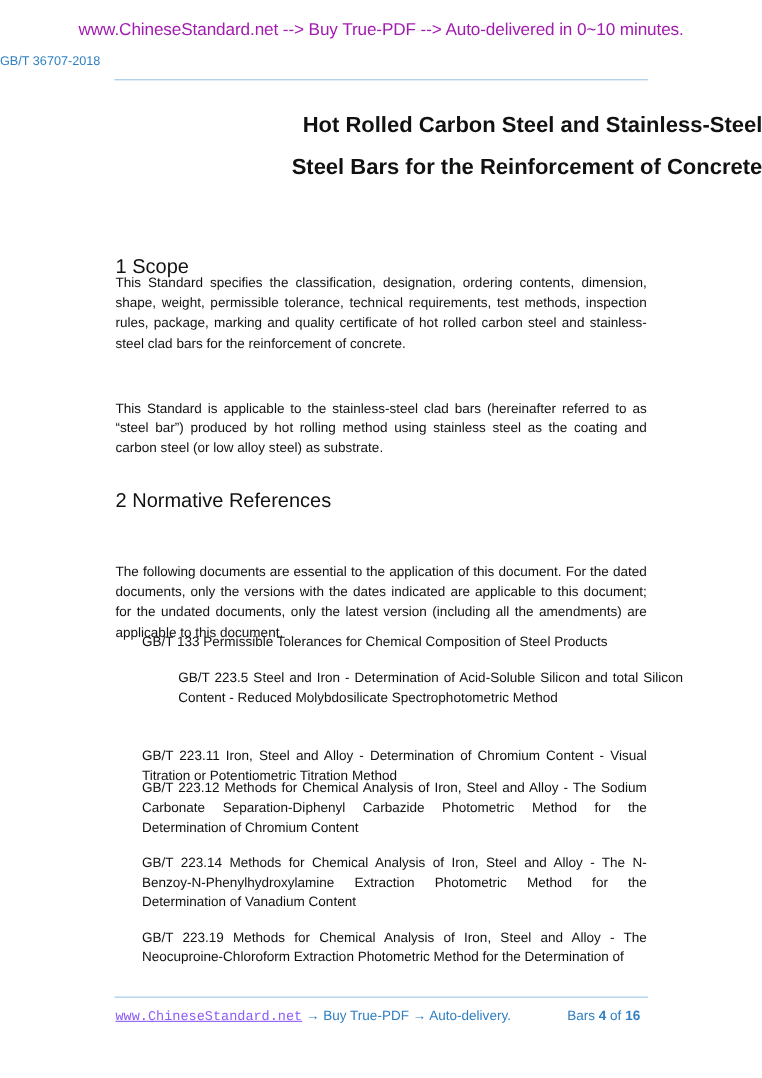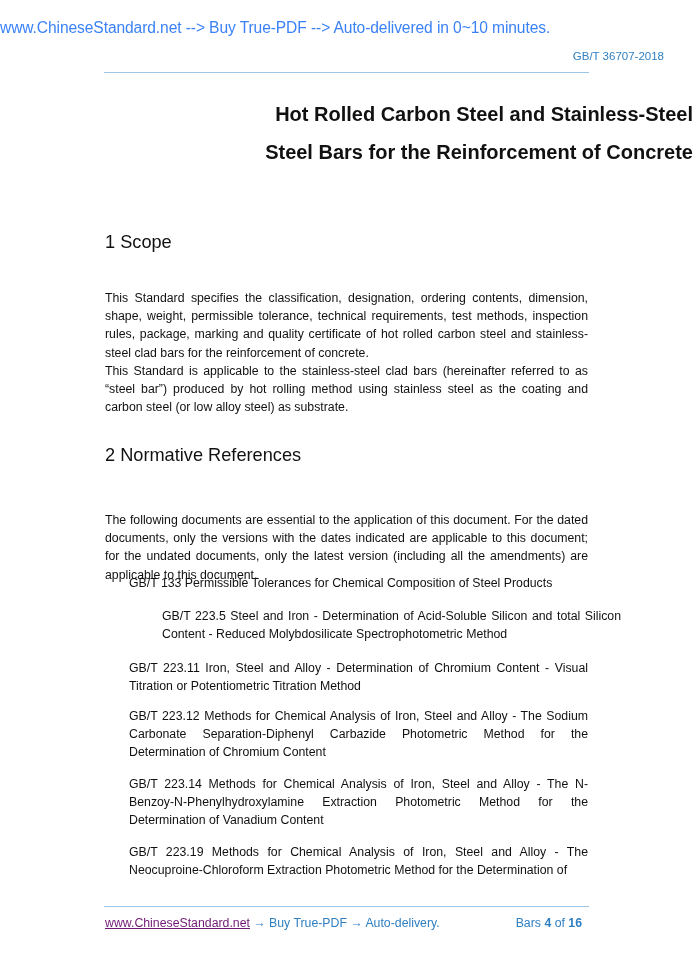--- a/index.html
+++ b/index.html
@@ -1,50 +1,50 @@
 <!DOCTYPE html>
 <html><head>
 <meta charset="utf-8">
 <style>
   html, body { margin: 0; padding: 0; background: #ffffff; }
   body { width: 693px; height: 980px; position: relative; overflow: hidden; font-family: "Liberation Sans", sans-serif; color: #111; }
-  .promo { position: absolute; top: 19px; left: 0; width: 693px; color: #3b82f6; font-size: 15.6px; letter-spacing: -0.1px; }
-  .stdno { position: absolute; top: 50px; left: 0; width: 664px; text-align: right; color: #2f7fc1; font-size: 11.5px; }
+  .promo { position: absolute; top: 19px; left: 0; width: 693px; text-align: center; color: #a21caf; font-size: 15.6px; letter-spacing: -0.1px; }
+  .stdno { position: absolute; top: 50px; left: 0; width: 664px; text-align: left; color: #2f7fc1; font-size: 11.5px; }
   .hr-top { position: absolute; top: 72px; left: 104px; width: 485px; height: 1px; background: #9cc6e6; }
   .title { position: absolute; left: 0; width: 693px; text-align: right; font-weight: bold; font-size: 20px; color: #111; }
   .t1 { top: 103px; } .t2 { top: 141px; }
   .h1 { position: absolute; left: 105px; font-weight: normal; font-size: 18.2px; color: #111; }
   .p { position: absolute; left: 105px; width: 483px; font-size: 12.3px; line-height: 18.2px; text-align: justify; color: #111; }
   .ref { position: absolute; left: 129px; width: 459px; font-size: 12.3px; line-height: 18.2px; text-align: justify; color: #111; }
   .hr-bot { position: absolute; top: 906px; left: 104px; width: 485px; height: 1px; background: #9cc6e6; }
   .foot { position: absolute; top: 916px; left: 105px; width: 483px; font-size: 12.3px; color: #2f7fc1; }
-  .foot a { color: #701a75; text-decoration: underline; }
+  .foot a { color: #8b5cf6; text-decoration: underline; font-family: Liberation Mono, monospace; }
   .foot .right { position: absolute; right: 6px; top: 0; }
   .foot b { font-weight: bold; }
 </style>
 </head>
 <body>
 
 <div class="promo">www.ChineseStandard.net --&gt; Buy True-PDF --&gt; Auto-delivered in 0~10 minutes.</div>
 <div class="stdno">GB/T 36707-2018</div>
 <div class="hr-top"></div>
 
 <div class="title t1">Hot Rolled Carbon Steel and Stainless-Steel</div>
 <div class="title t2">Steel Bars for the Reinforcement of Concrete</div>
 
 <div class="h1" style="top:232px;">1 Scope</div>
-<div class="p" style="top:247px; top:248px;margin-top:41px;">This Standard specifies the classification, designation, ordering contents, dimension, shape, weight, permissible tolerance, technical requirements, test methods, inspection rules, package, marking and quality certificate of hot rolled carbon steel and stainless-steel clad bars for the reinforcement of concrete.</div>
+<div class="p" style="top:247px; top:248px;">This Standard specifies the classification, designation, ordering contents, dimension, shape, weight, permissible tolerance, technical requirements, test methods, inspection rules, package, marking and quality certificate of hot rolled carbon steel and stainless-steel clad bars for the reinforcement of concrete.</div>
 <div class="p" style="top:362px;">This Standard is applicable to the stainless-steel clad bars (hereinafter referred to as “steel bar”) produced by hot rolling method using stainless steel as the coating and carbon steel (or low alloy steel) as substrate.</div>
 
 <div class="h1" style="top:445px;">2 Normative References</div>
 <div class="p" style="top:511px;">The following documents are essential to the application of this document. For the dated documents, only the versions with the dates indicated are applicable to this document; for the undated documents, only the latest version (including all the amendments) are applicable to this document.</div>
 
 <div class="ref" style="top:574px;">GB/T 133 Permissible Tolerances for Chemical Composition of Steel Products</div>
 <div class="ref" style="top:607px;margin-left:33px;">GB/T 223.5 Steel and Iron - Determination of Acid-Soluble Silicon and total Silicon Content - Reduced Molybdosilicate Spectrophotometric Method</div>
-<div class="ref" style="top:659px;">GB/T 223.11 Iron, Steel and Alloy - Determination of Chromium Content - Visual Titration or Potentiometric Titration Method</div>
+<div class="ref" style="top:678px;">GB/T 223.11 Iron, Steel and Alloy - Determination of Chromium Content - Visual Titration or Potentiometric Titration Method</div>
 <div class="ref" style="top:707px;">GB/T 223.12 Methods for Chemical Analysis of Iron, Steel and Alloy - The Sodium Carbonate Separation-Diphenyl Carbazide Photometric Method for the Determination of Chromium Content</div>
 <div class="ref" style="top:775px;">GB/T 223.14 Methods for Chemical Analysis of Iron, Steel and Alloy - The N-Benzoy-N-Phenylhydroxylamine Extraction Photometric Method for the Determination of Vanadium Content</div>
 <div class="ref" style="top:843px;">GB/T 223.19 Methods for Chemical Analysis of Iron, Steel and Alloy - The Neocuproine-Chloroform Extraction Photometric Method for the Determination of</div>
 
 <div class="hr-bot"></div>
 <div class="foot">
   <a>www.ChineseStandard.net</a><span> → Buy True-PDF → Auto-delivery.</span>
   <span class="right"><span>Bars </span><b>4</b><span> of </span><b>16</b></span>
 </div>
 

